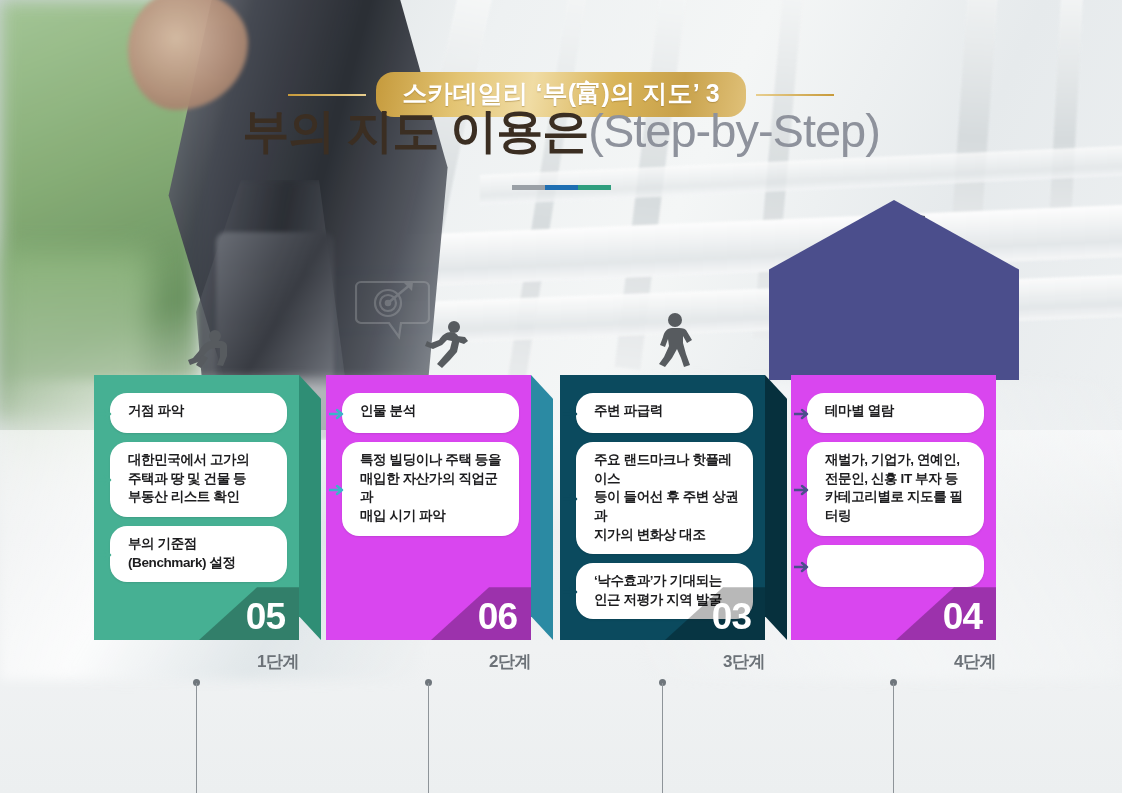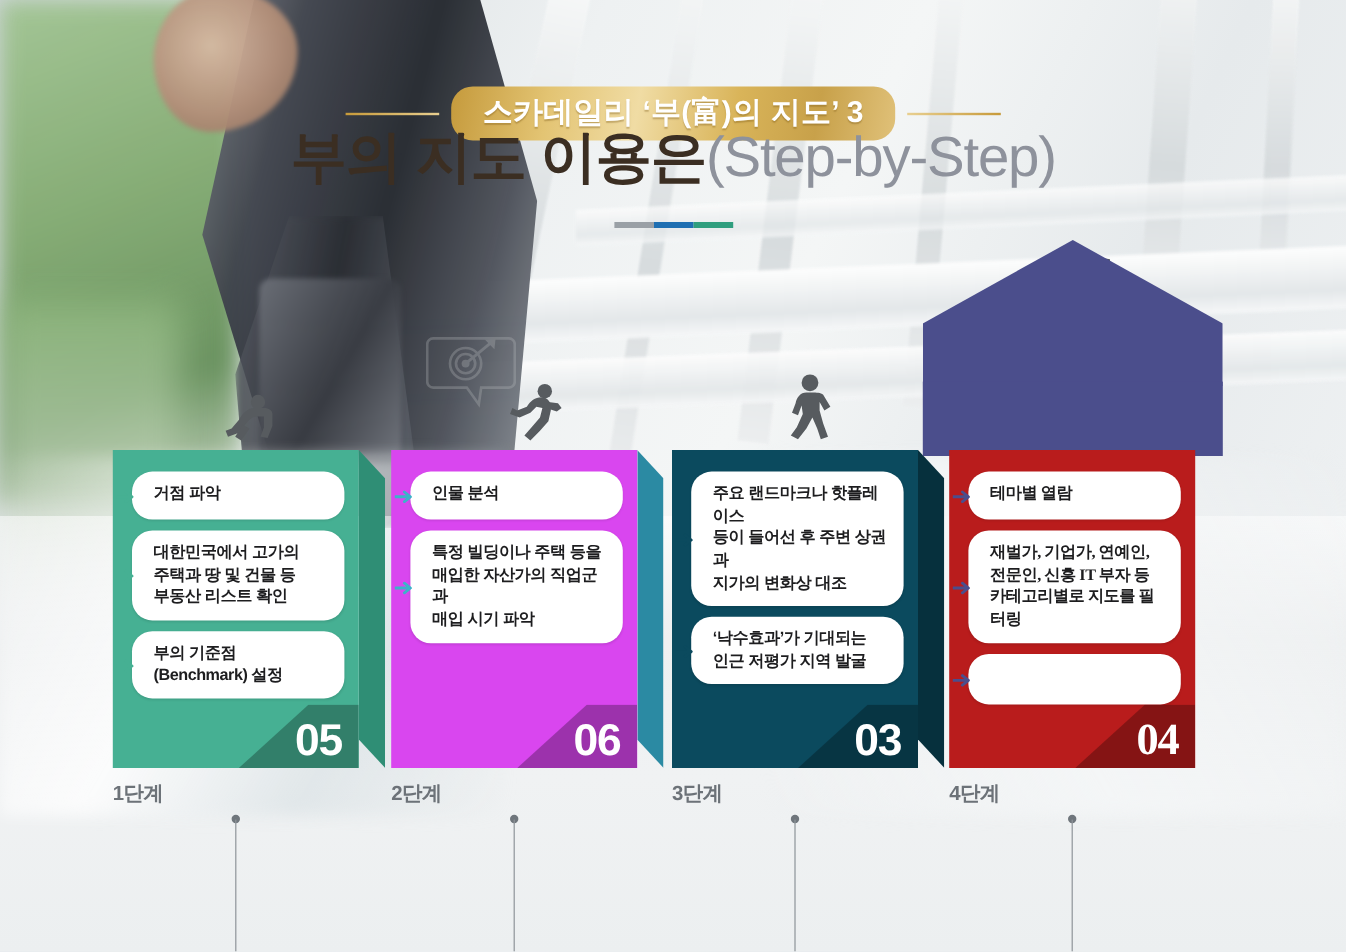--- a/index.html
+++ b/index.html
@@ -178,21 +178,21 @@
     clip-path:polygon(50% 0,100% 57%,100% 100%,0 100%,0 57%);
   }
   .arrowhead-body{
     position:absolute; left:-22px; top:318px; width:250px; height:62px;
   }
 
   .flagman{ position:absolute; left:88px; top:207px; }
 
   
   .steplabel{
-    position:absolute; top:650px; width:205px; text-align:left;
+    position:absolute; top:650px; width:205px; text-align:right;
     font-size:17px; font-weight:bold; color:#6c7278; letter-spacing:-.5px;
   }
   .connector{
     position:absolute; top:683px; left:102px; width:1px; height:110px;
     background:#8e9499;
   }
   .connector-dot{
     position:absolute; top:679px; left:99px; width:7px; height:7px;
     border-radius:50%; background:#6f767c;
   }
@@ -343,20 +343,28 @@
       <div class="runner" style="left:96px; bottom:268px;">
         <svg width="40" height="56" viewBox="0 0 40 56">
           <g fill="#575b5f">
             <circle cx="19" cy="8" r="7"></circle>
             <path d="M16 16 C11 16 8 20 7 25 L4 33 L9 35 L12 27 L13 34 L8 45 L3 52 L9 55 L16 46 L21 37 L25 46 L28 55 L34 53 L30 42 L27 31 L27 24 L31 31 L36 28 L30 18 C28 16 24 16 21 16 Z"></path>
           </g>
         </svg>
       </div>
       <div class="fold" style="background: rgb(6, 48, 61);"></div>
       <div class="card" style="background: rgb(11, 74, 94);">
+        <div class="pill one-line">
+          <span class="arrow" style="color: rgb(11, 74, 94);">
+            <svg width="17" height="12" viewBox="0 0 17 12">
+                <path d="M0 6 H11 M8 2 L13 6 L8 10" stroke-width="2.4" fill="none" stroke="currentColor" stroke-linecap="round" stroke-linejoin="round"></path>
+              </svg>
+          </span>
+          <span>주변 파급력</span>
+        </div>
         <div class="pill">
           <span class="arrow" style="color: rgb(11, 74, 94);">
             <svg width="17" height="12" viewBox="0 0 17 12">
                 <path d="M0 6 H11 M8 2 L13 6 L8 10" stroke-width="2.4" fill="none" stroke="currentColor" stroke-linecap="round" stroke-linejoin="round"></path>
               </svg>
           </span>
           <span>주요 랜드마크나 핫플레이스<br>등이 들어선 후 주변 상권과<br>지가의 변화상 대조</span>
         </div>
         <div class="pill">
           <span class="arrow" style="color: rgb(11, 74, 94);">
@@ -382,21 +390,21 @@
           <circle cx="13" cy="9" r="6"></circle>
           <path d="M10 16 C6 16 4 19 4 23 L3 34 L8 34 L8 44 L6 58 L11 58 L14 45 L17 58 L22 58 L20 44 L20 34 L24 34 L23 22 C23 18 20 16 16 16 Z"></path>
           <rect x="25" y="4" width="2.6" height="56"></rect>
           <path d="M28 6 L46 9 L46 22 L28 20 Z"></path>
         </g>
       </svg>
     </div>
     <div class="arrowhead" style="background: rgb(75, 78, 140);"></div>
     <div class="arrowhead-body" style="background: rgb(75, 78, 140);"></div>
     <div class="card-wrap">
-      <div class="card" style="background: #b91c1c; font-family: Liberation Serif, serif;">
+      <div class="card" style="background: #d946ef;">
         <div class="pill one-line">
           <span class="arrow" style="color: rgb(75, 78, 140);">
             <svg width="17" height="12" viewBox="0 0 17 12">
                 <path d="M0 6 H11 M8 2 L13 6 L8 10" stroke-width="2.4" fill="none" stroke="currentColor" stroke-linecap="round" stroke-linejoin="round"></path>
               </svg>
           </span>
           <span>테마별 열람</span>
         </div>
         <div class="pill">
           <span class="arrow" style="color: rgb(75, 78, 140);">

